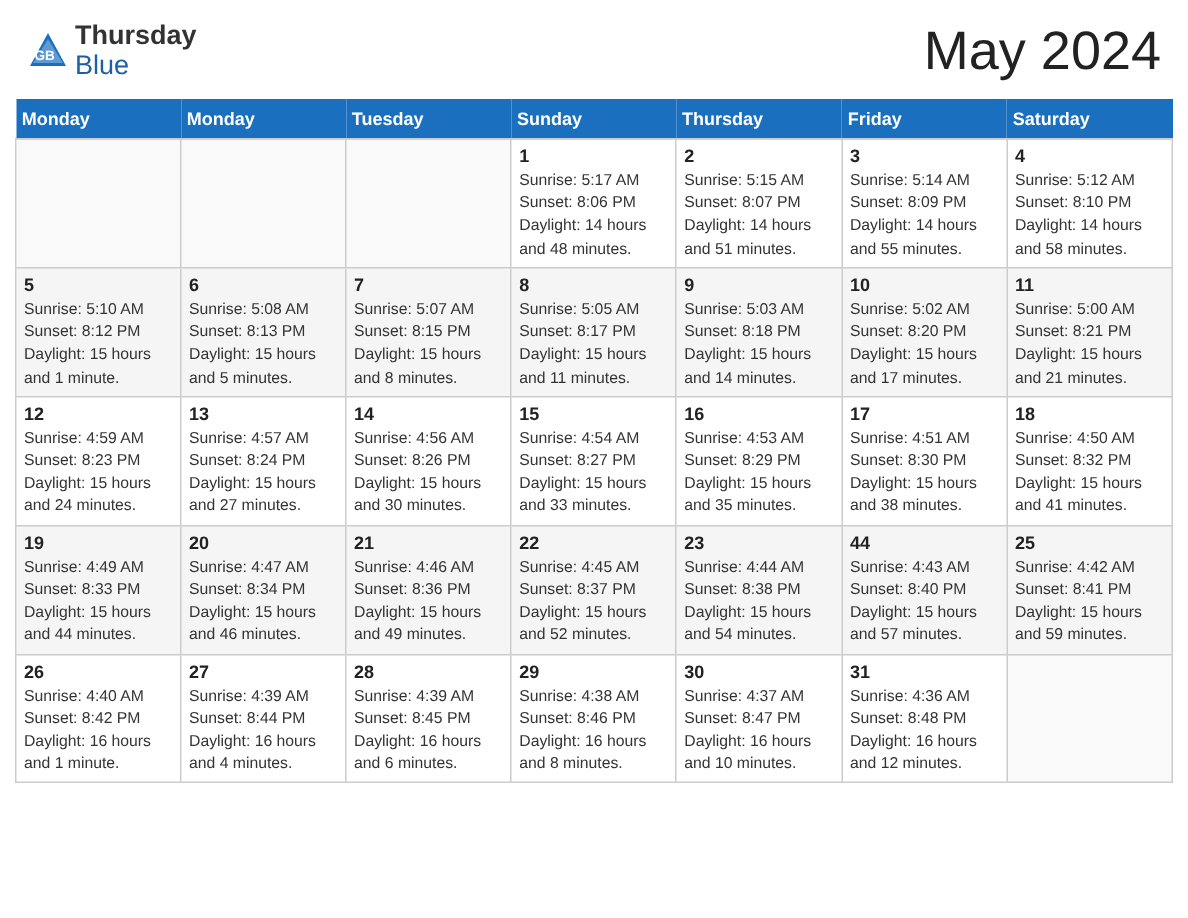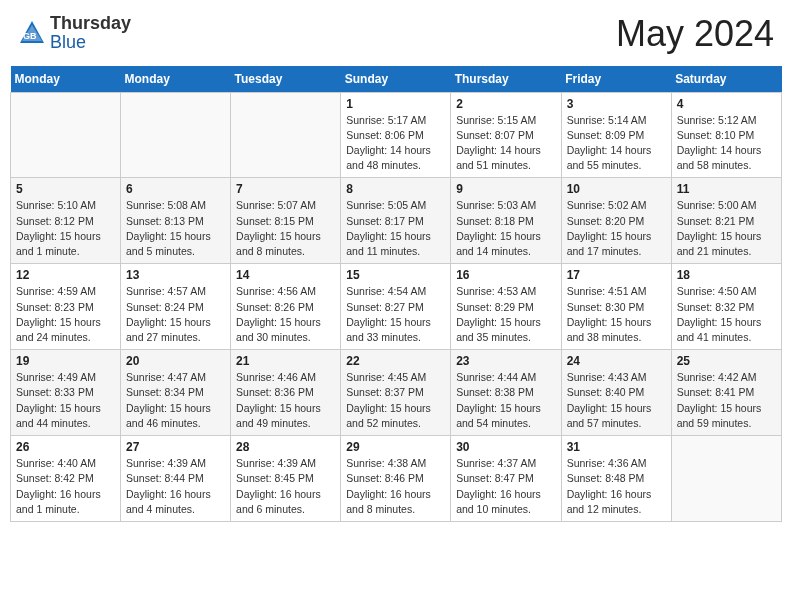--- a/index.html
+++ b/index.html
@@ -219,21 +219,21 @@
         </td>
         <td>
           <div class="day-number">22</div>
           <div class="day-info">Sunrise: 4:45 AM<br>Sunset: 8:37 PM<br>Daylight: 15 hours<br>and 52 minutes.</div>
         </td>
         <td>
           <div class="day-number">23</div>
           <div class="day-info">Sunrise: 4:44 AM<br>Sunset: 8:38 PM<br>Daylight: 15 hours<br>and 54 minutes.</div>
         </td>
         <td>
-          <div class="day-number">24</div>
+          <div class="day-number">44</div>
           <div class="day-info">Sunrise: 4:43 AM<br>Sunset: 8:40 PM<br>Daylight: 15 hours<br>and 57 minutes.</div>
         </td>
         <td>
           <div class="day-number">25</div>
           <div class="day-info">Sunrise: 4:42 AM<br>Sunset: 8:41 PM<br>Daylight: 15 hours<br>and 59 minutes.</div>
         </td>
       </tr>
       <tr>
         <td>
           <div class="day-number">26</div>

